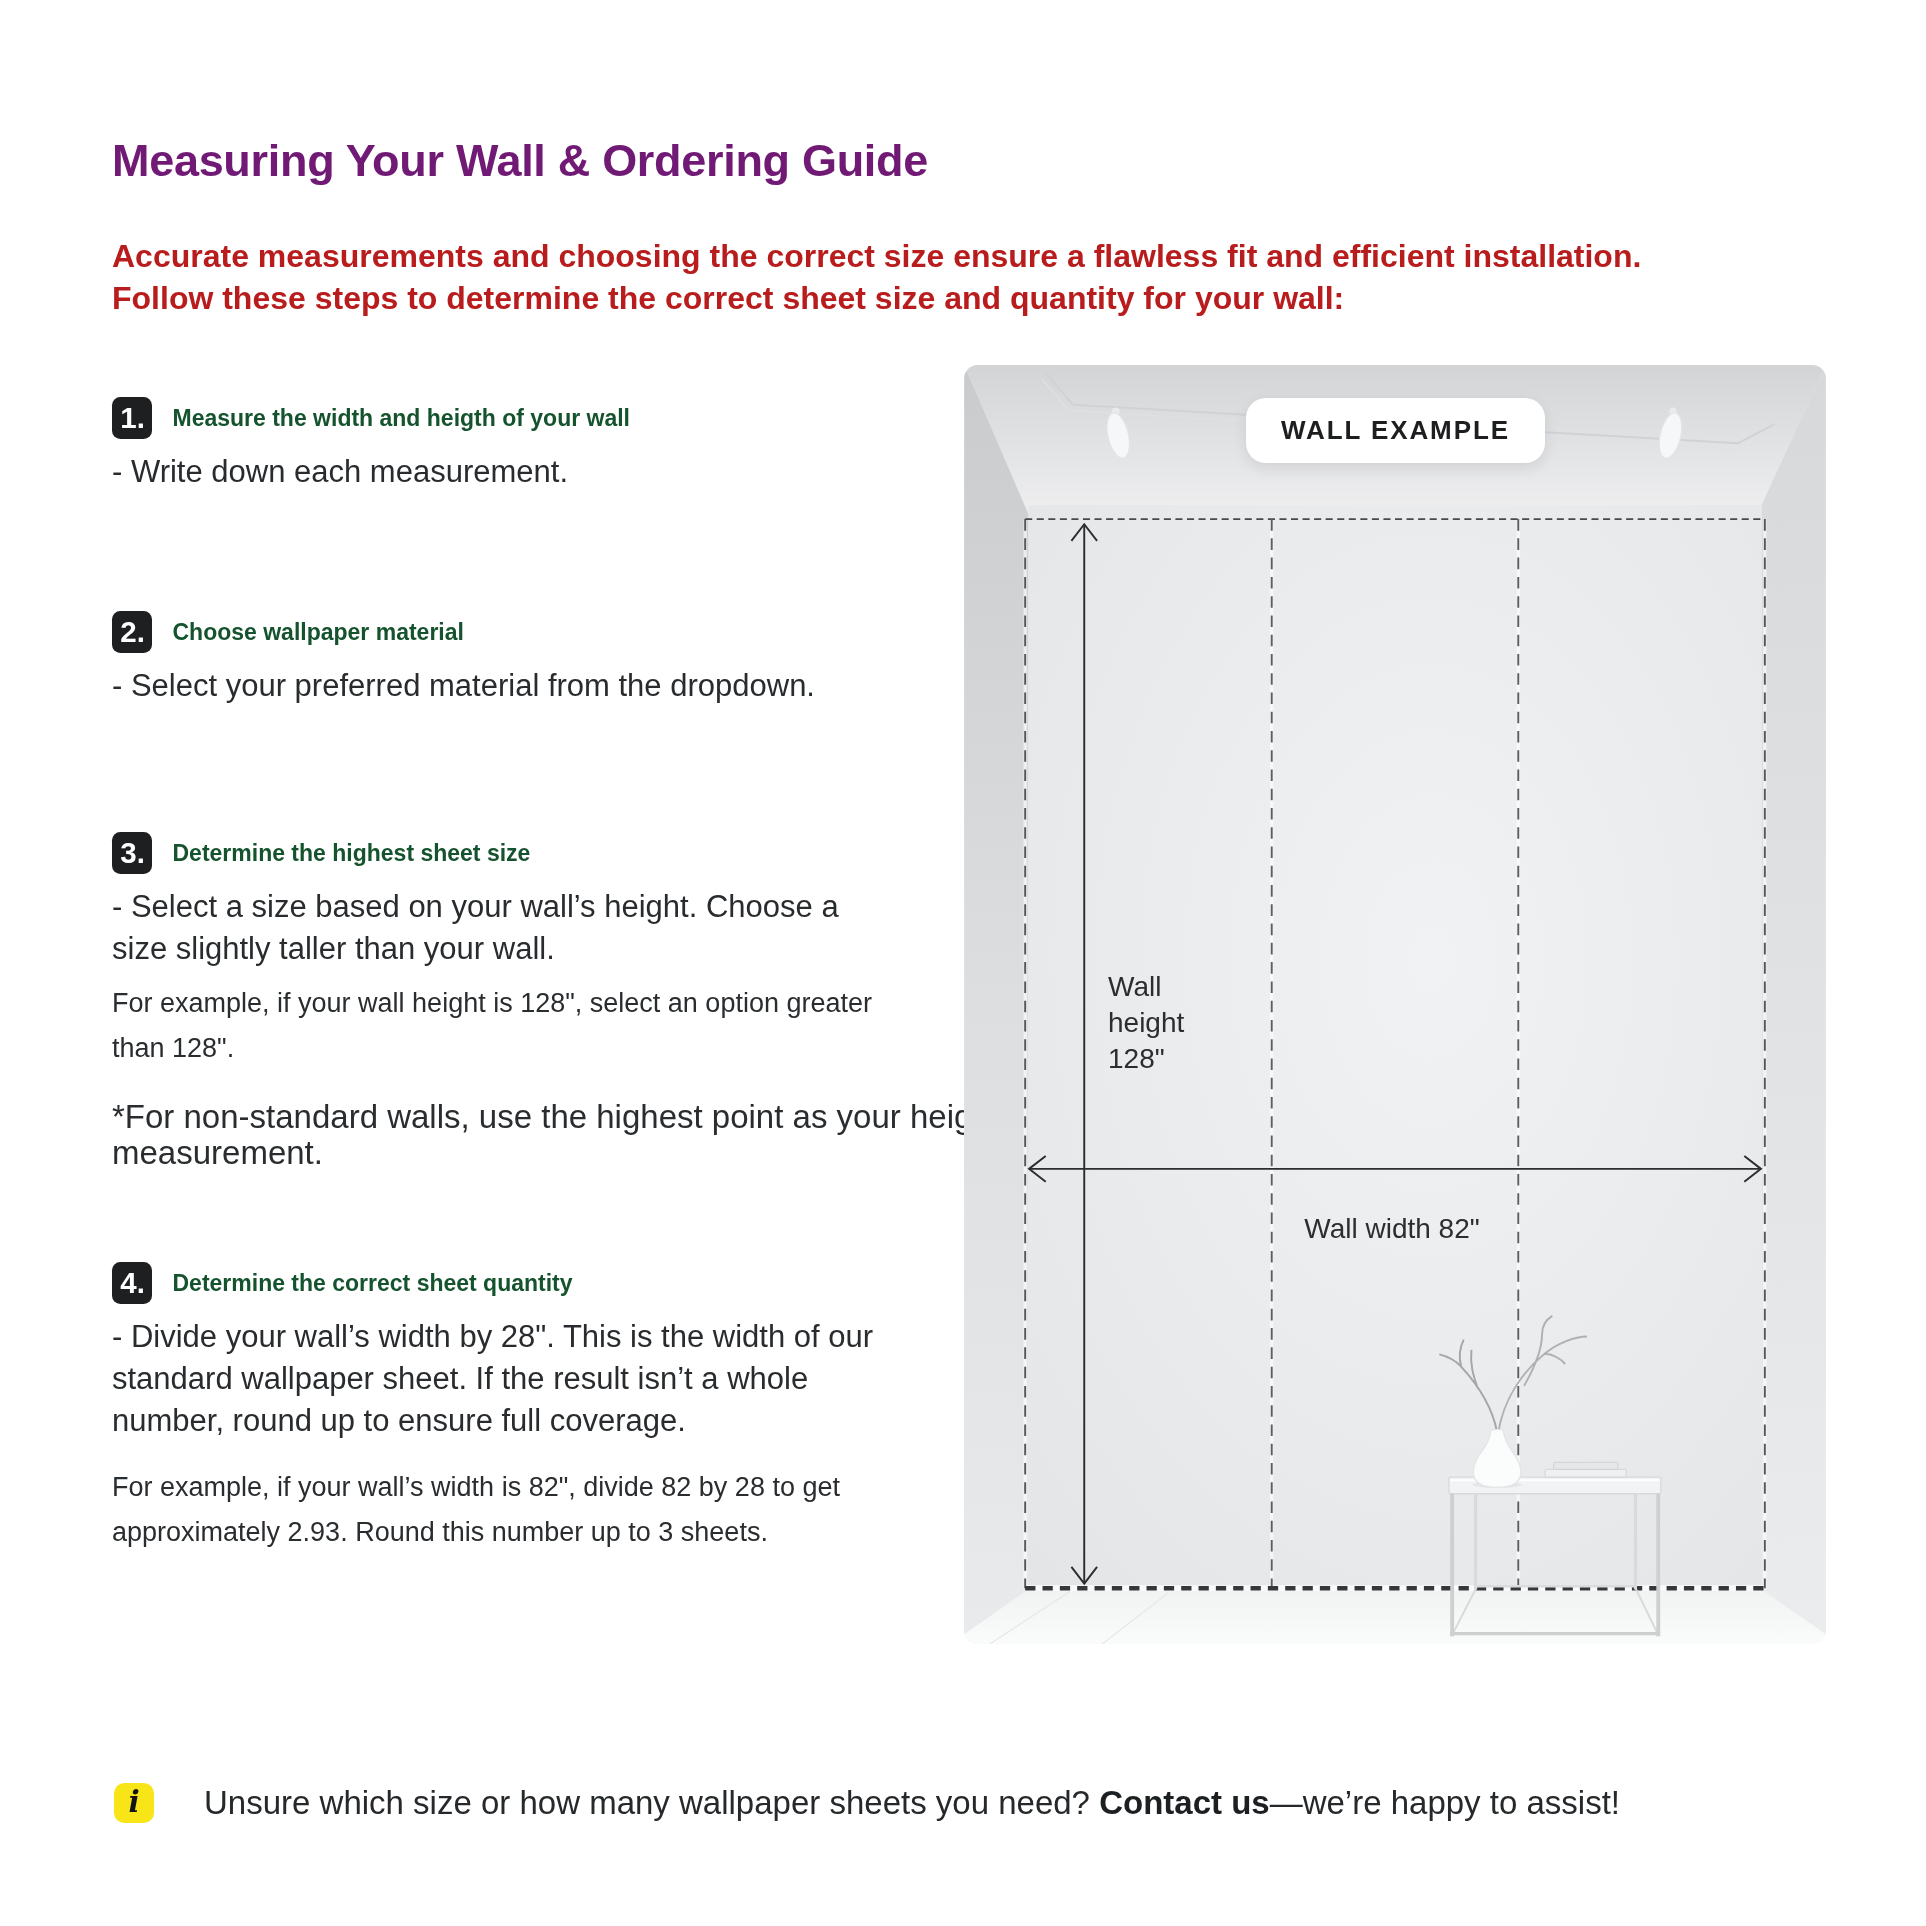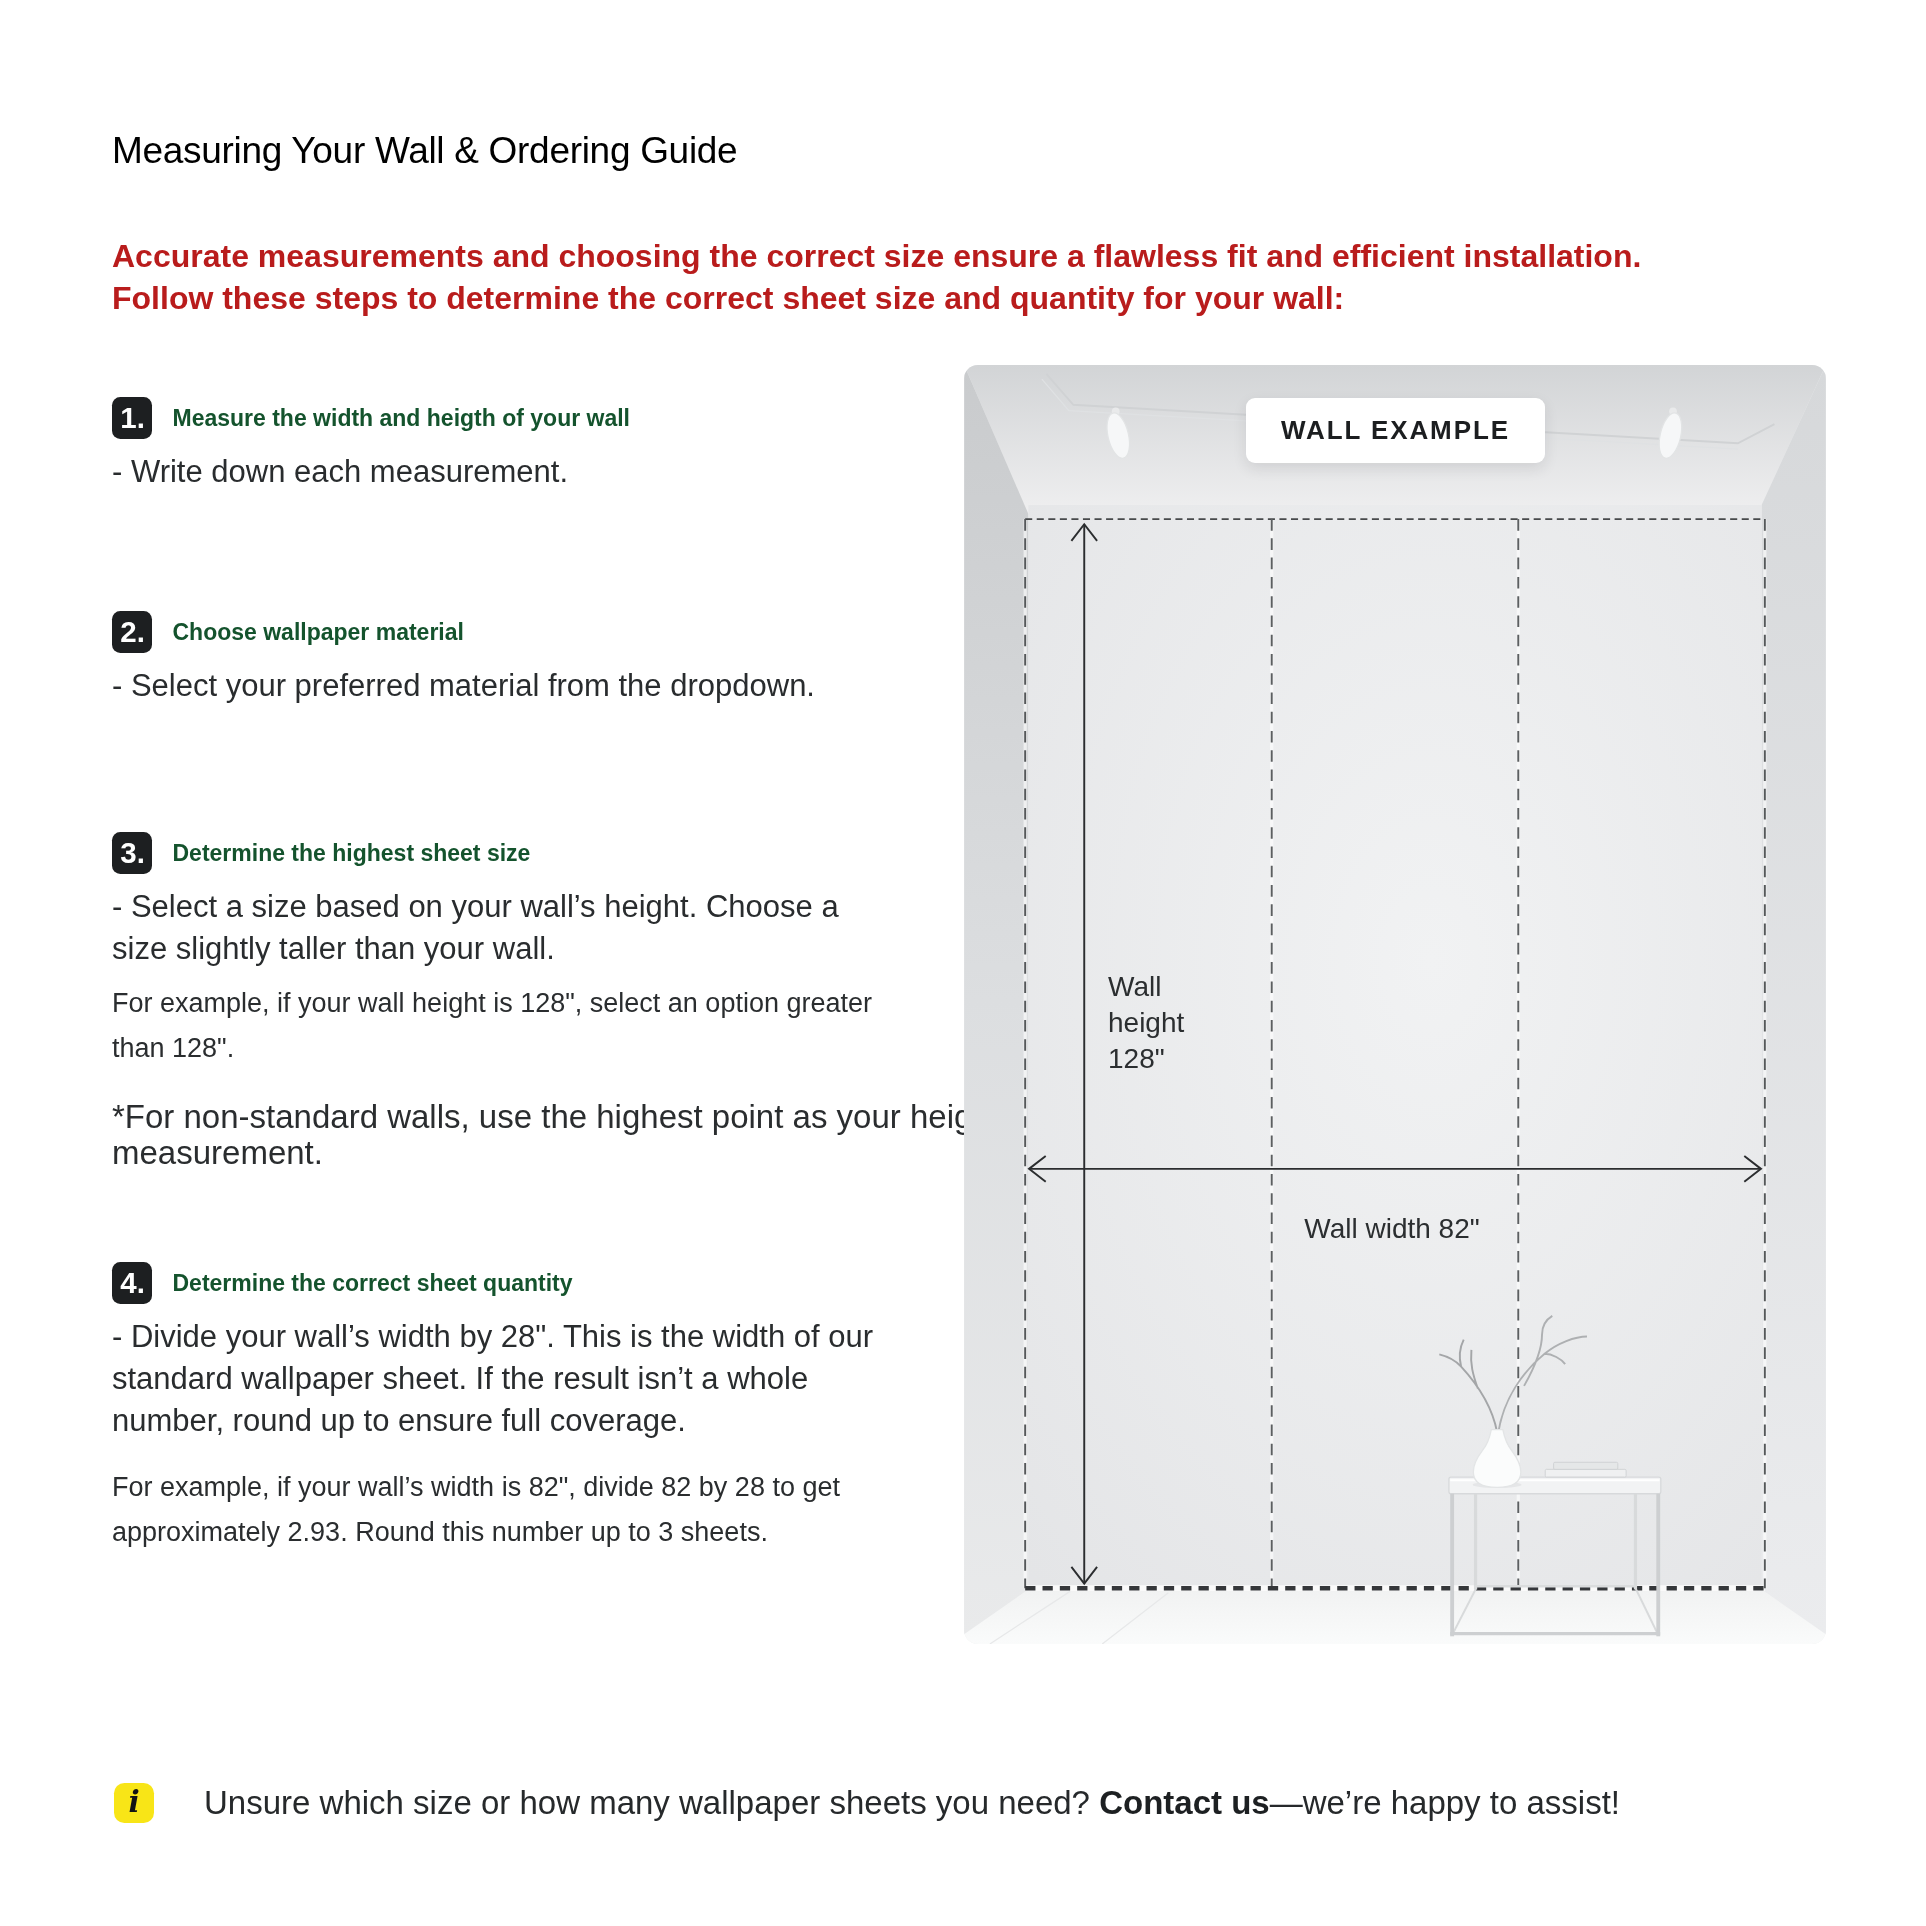--- a/index.html
+++ b/index.html
@@ -5,21 +5,21 @@
   html,body{margin:0;padding:0;}
   body{
     width:1926px;height:1926px;background:#ffffff;
     font-family:"Liberation Sans", sans-serif;color:#212427;
     position:relative;overflow:hidden;
   }
   #canvas{position:absolute;inset:0;width:1926px;height:1926px;}
 
   .page-title{
     position:absolute;left:112px;top:105px;
-    font-size:37px;font-weight:400;line-height:1.15;color:#000000;
+    font-size:45px;font-weight:700;line-height:1.15;color:#701a75;
     letter-spacing:-0.3px;white-space:nowrap;
   }
   .intro{
     position:absolute;left:112px;top:203px;width:1785px;
     font-size:32px;font-weight:700;line-height:42px;color:#b91c1c;
     white-space:pre-line;
   }
 
   .step{position:absolute;left:112px;width:899px;}
   .step-head{display:flex;align-items:center;gap:20.5px;}
@@ -47,21 +47,21 @@
   #step-3{top:832px;}
   #step-4{top:1262px;}
 
   .photo{
     position:absolute;left:964px;top:365px;width:862px;height:1279px;
     border-radius:14px;overflow:hidden;background:#ecedee;
   }
   .photo svg{position:absolute;left:0;top:0;}
   .wall-example-label{
     position:absolute;left:282px;top:33px;width:299px;height:65px;
-    background:#ffffff;border-radius:9px;
+    background:#ffffff;border-radius:20px;
     display:flex;align-items:center;justify-content:center;
     box-shadow:0 5.1px 14px rgba(40,44,48,0.10);
     font-size:26px;font-weight:700;letter-spacing:1.9px;color:#1c1e20;white-space:nowrap;
   }
   .height-label{
     position:absolute;left:144px;top:604px;
     font-size:28px;line-height:36px;font-weight:400;color:#2b2e30;
     white-space:pre-line;
   }
   .width-label{

